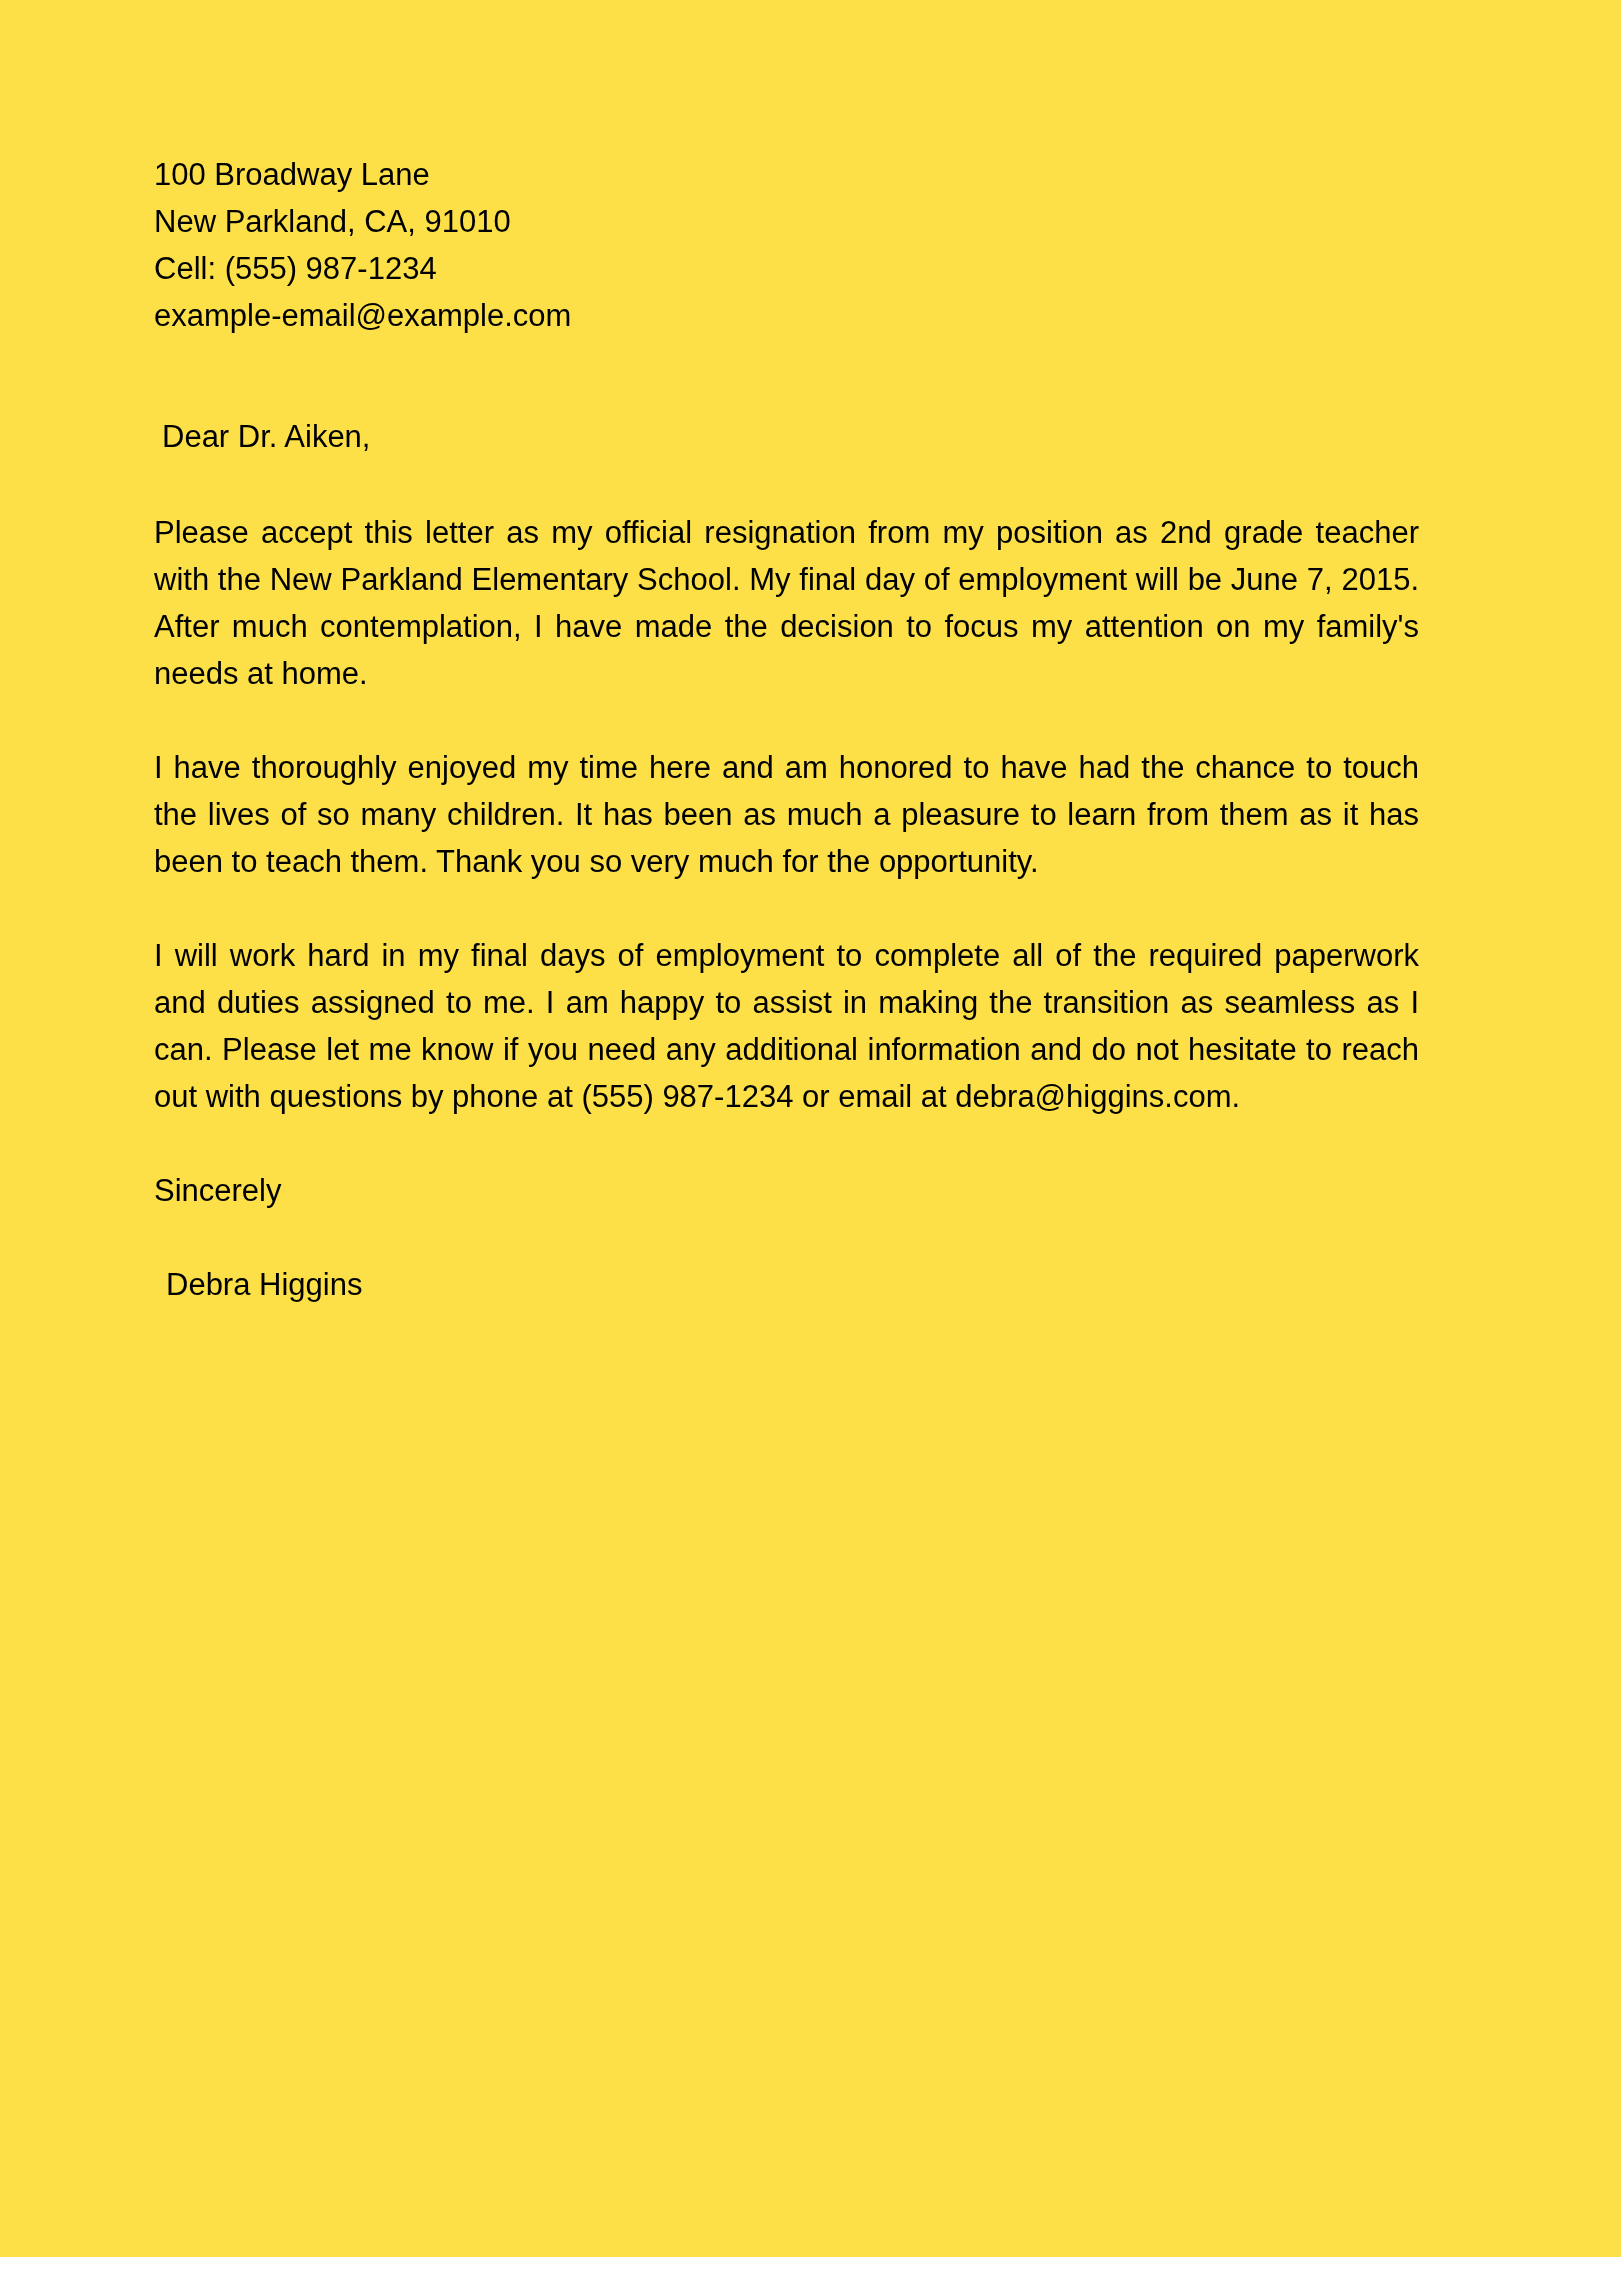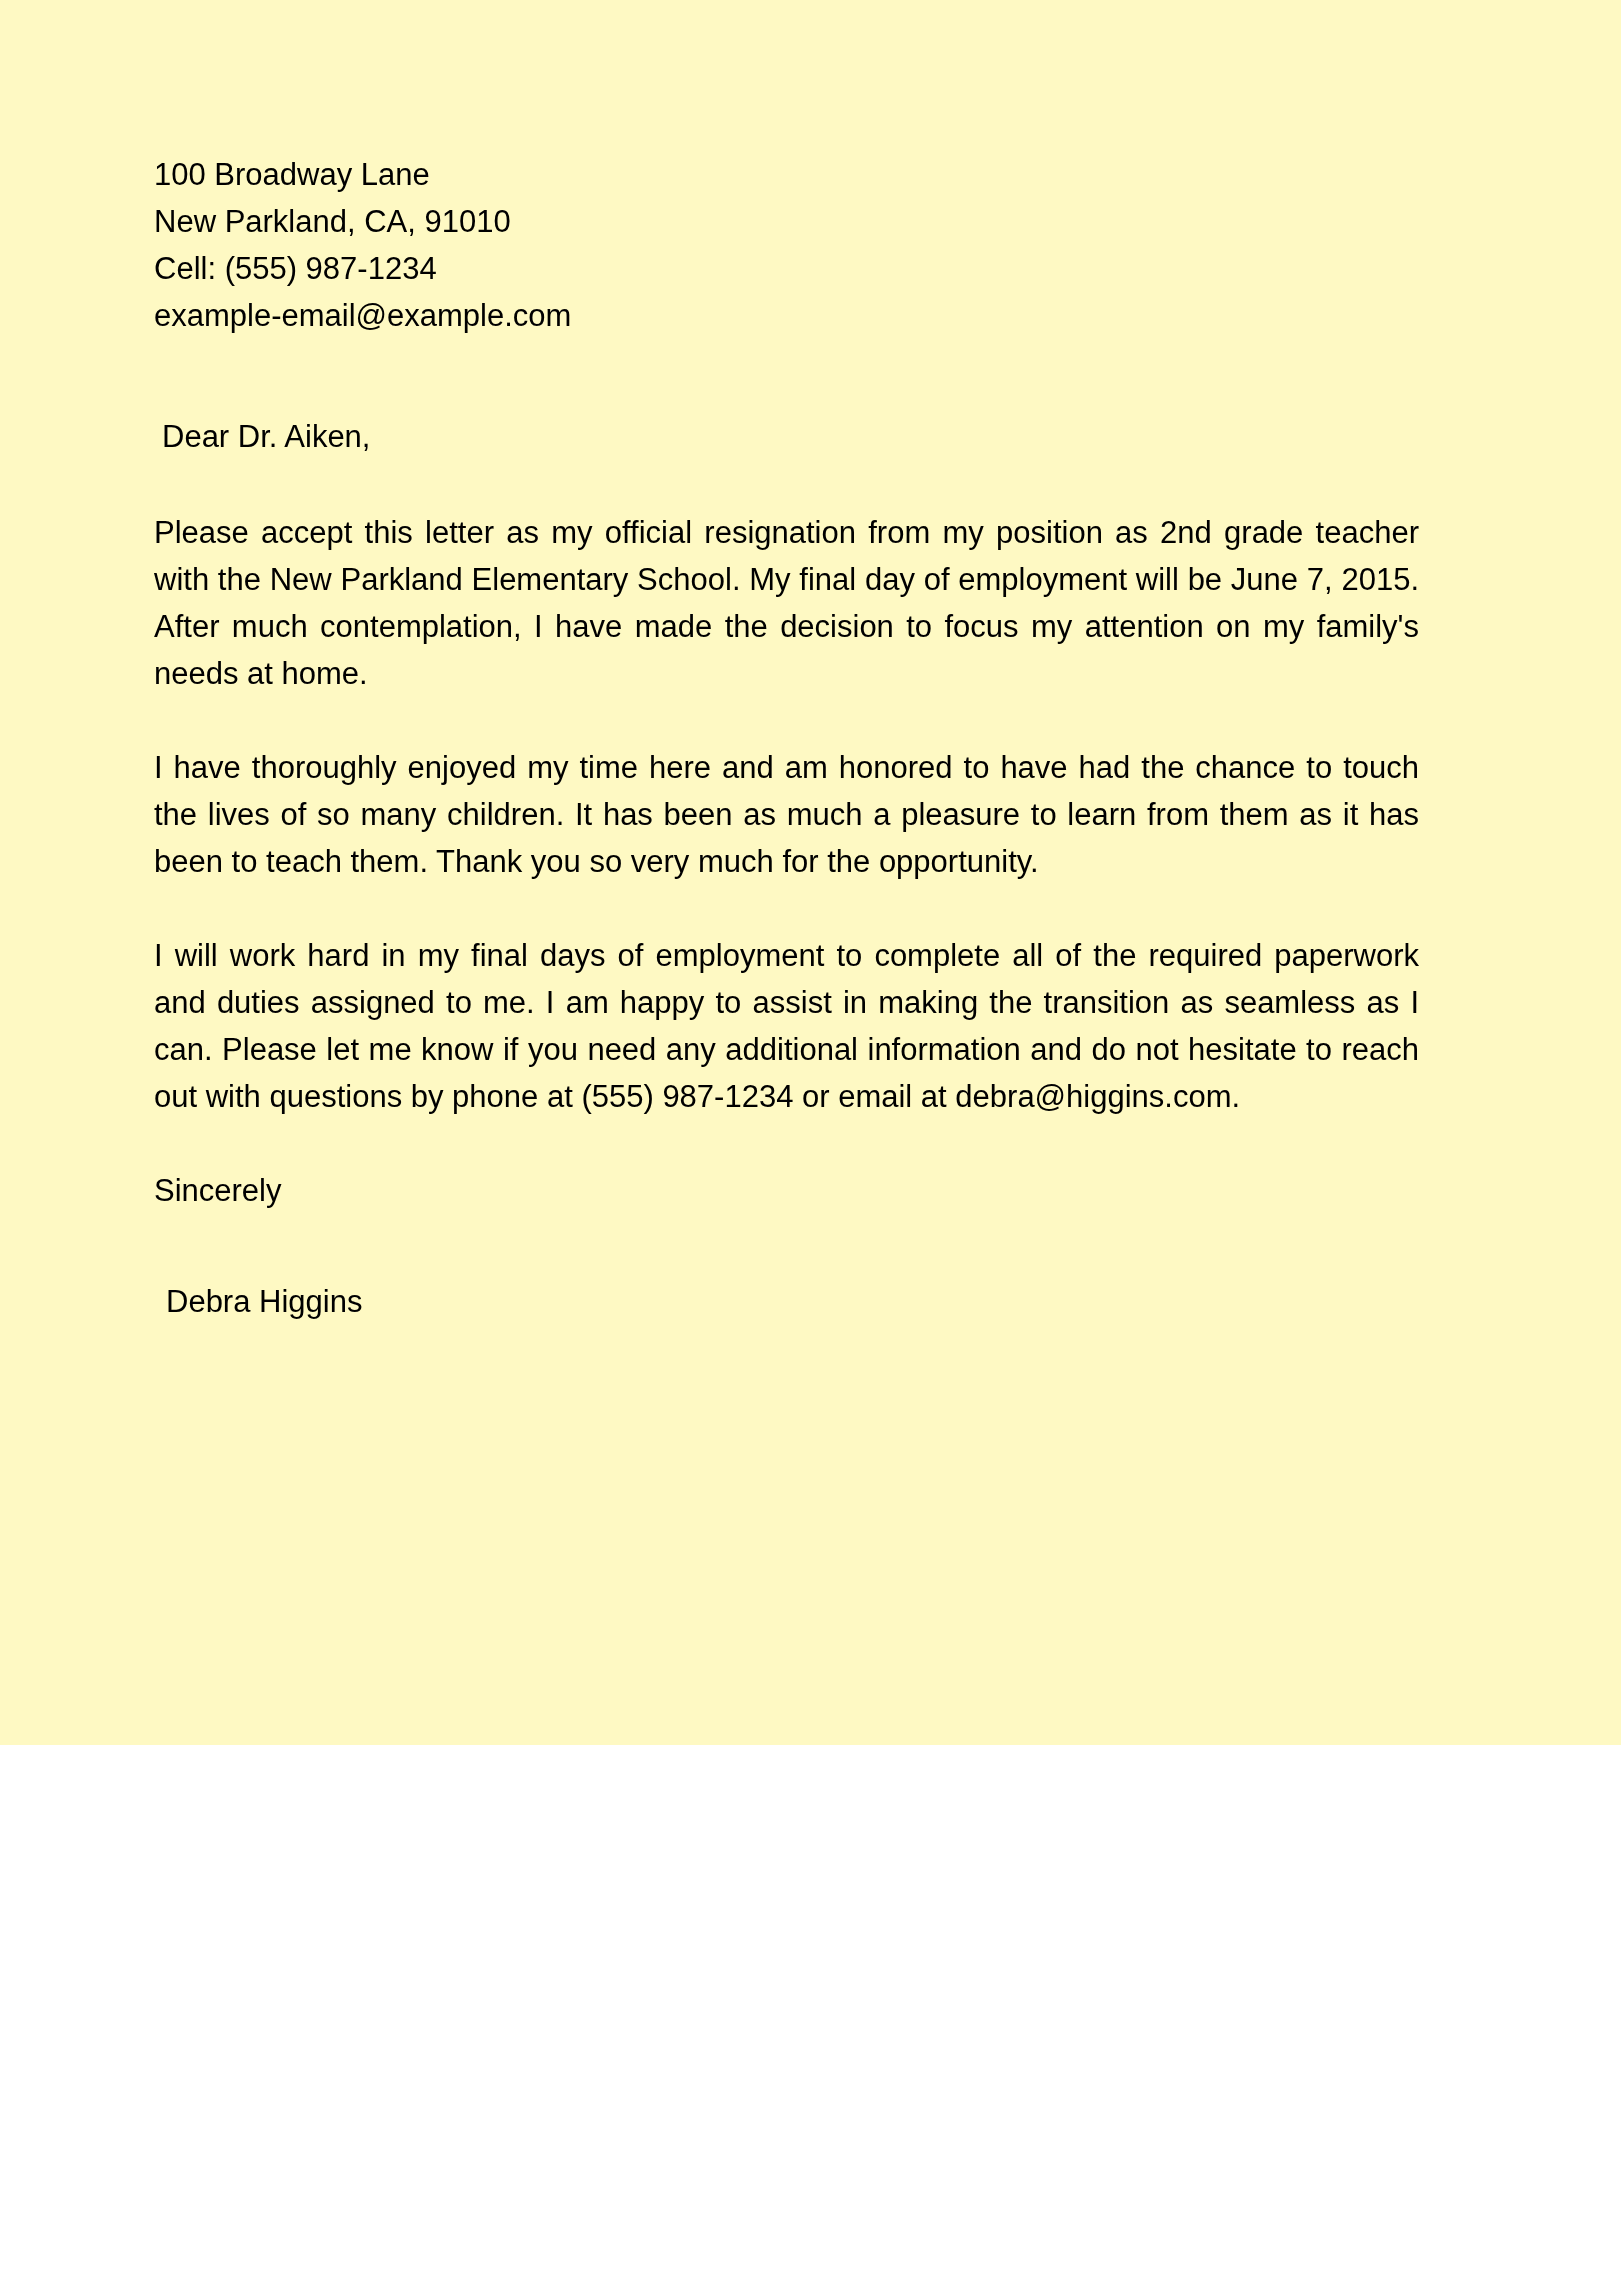--- a/index.html
+++ b/index.html
@@ -3,22 +3,22 @@
 <meta charset="utf-8">
 <style>
   html, body {
     margin: 0;
     padding: 0;
     background: #ffffff;
   }
   .page {
     position: relative;
     width: 1621px;
-    height: 1745px;
-    background: #fef9c3;
+    height: 2257px;
+    background: #fde047;
     color: #000000;
     font-family: "Liberation Sans", sans-serif;
     overflow: hidden;
   }
   .content {
     position: absolute;
     left: 154px;
     top: 151px;
     width: 1277px;
   }
@@ -31,21 +31,21 @@
   }
   .salutation {
     margin: 0 0 49px 8px;
   }
   p.body-para {
     margin: 0 12px 47px 0;
     text-align: justify;
     text-justify: inter-word;
   }
   .closing {
-    margin: 0 0 64px 0;
+    margin: 0 0 47px 0;
   }
   .signature {
     margin: 12px;
   }
 </style>
 </head>
 <body>
 
 <div class="page">
   <div class="content">

